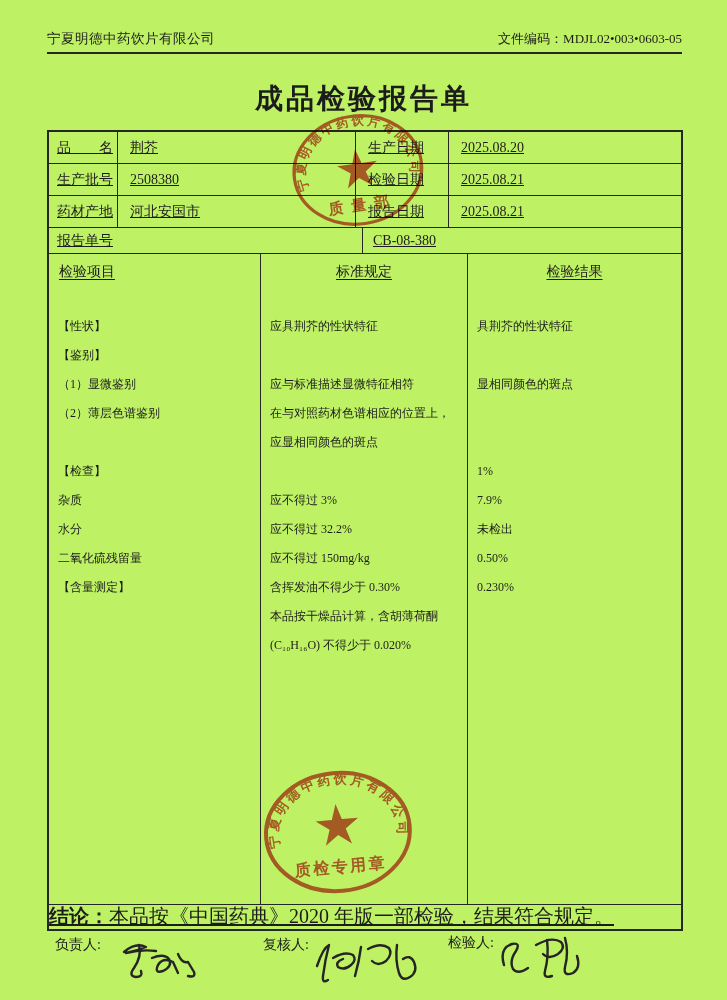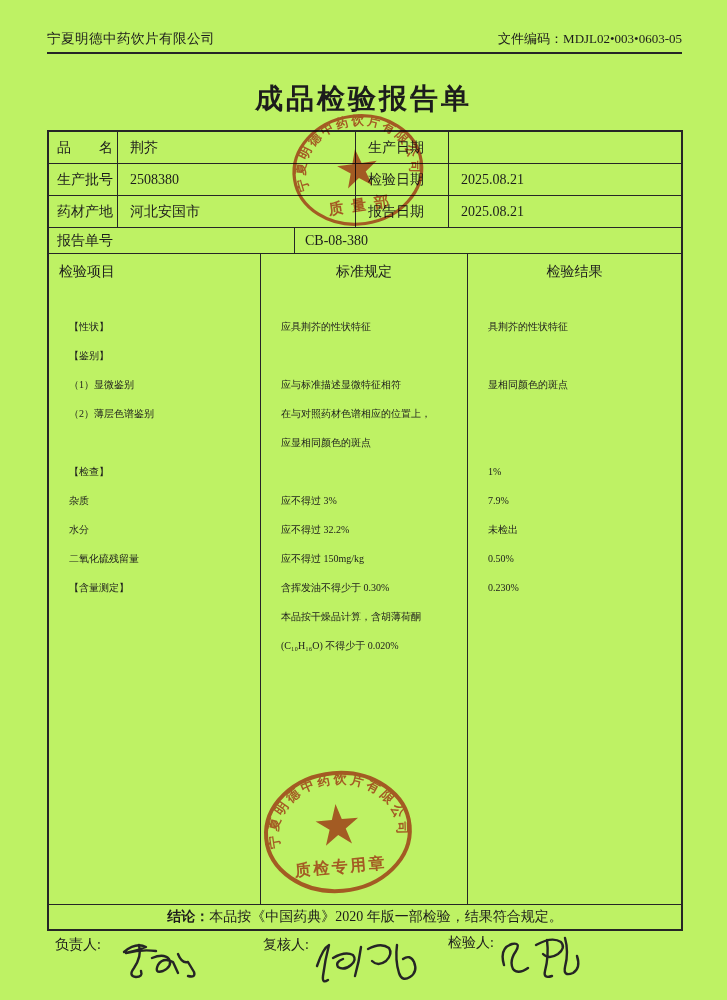--- a/index.html
+++ b/index.html
@@ -13,42 +13,42 @@
   .hdr-company { position:absolute; left:47px; top:30px; font-size:13.5px; letter-spacing:0.5px; }
   .hdr-code { position:absolute; right:45px; top:30px; font-size:13px; }
   .hdr-rule { position:absolute; left:47px; right:45px; top:52px; height:2px; background:#262626; }
   .doc-title { position:absolute; left:0; right:0; top:80px; text-align:center;
     font-size:28px; font-weight:bold; letter-spacing:3px; }
   
   .tbl { position:absolute; left:47px; top:130px; width:636px; border:2px solid #262626; background:transparent; }
   .row { display:flex; border-bottom:1px solid #262626; }
   .r-info { height:32px; }
   .r-info:nth-child(3) { }
-  .cell { display:flex; align-items:center; padding-left:8px; font-size:14px; white-space:nowrap; overflow:visible; }
+  .cell { display:flex; align-items:center; padding-left:8px; font-size:14px; white-space:nowrap; overflow:visible;text-decoration:underline; }
   .bR { border-right:1px solid #262626; }
   .w-l1 { width:69px; }
   .w-v1 { width:238px; padding-left:12px; }
   .w-l2 { width:93px; padding-left:12px; }
   .w-v2 { flex:1; padding-left:12px; }
   .r-no { height:26px; }
-  .w-nl { width:246px; }
+  .w-nl { width:314px; }
   .w-nv { flex:1; padding-left:10px;text-align:right; }
   
   .main { display:flex; height:651px; border-bottom:1px solid #262626; }
   .mcol { display:flex; flex-direction:column; }
   .mcol1 { width:211px; }
   .mcol2 { width:207px; border-left:1px solid #262626; }
   .mcol3 { flex:1; border-left:1px solid #262626; }
   .mhead { height:58px; padding-top:9px; font-size:14px; }
-  .mhead span { text-underline-offset:3px; }
+  .mhead span { text-decoration:underline; text-underline-offset:3px; }
   .mh-left { padding-left:10px; text-align:left; }
   .mh-center { text-align:center; }
-  .line { height:29px; line-height:29px; font-size:10px; padding-left:20px; white-space:nowrap; }
+  .line { height:29px; line-height:29px; font-size:12px; padding-left:9px; white-space:nowrap; }
   
-  .concl { height:24px; line-height:23px; text-align:center; font-size:14px; white-space:nowrap; }
+  .concl { height:24px; line-height:23px; font-size:20px; white-space:nowrap;text-decoration:underline; }
   .concl .lbl { font-weight:bold; }
   
   .sig-label { position:absolute; font-size:14px; }
   .sig { position:absolute; }
   .sig path { fill:none; stroke:#252525; stroke-width:2.4; stroke-linecap:round; stroke-linejoin:round; }
   
   .stamp { position:absolute; mix-blend-mode:multiply; opacity:0.85; pointer-events:none; }
   .stamp1 { left:287px; top:111px; transform:rotate(-8deg); }
   .stamp2 { left:261px; top:768px; transform:rotate(-5deg); }
 </style>
@@ -62,20 +62,21 @@
   <div class="hdr-rule"></div>
 
   <div class="doc-title">成品检验报告单</div>
 
   <div class="tbl">
 
     <div class="row r-info">
       <div class="cell bR w-l1">品　　名</div>
       <div class="cell bR w-v1">荆芥</div>
       <div class="cell bR w-l2">生产日期</div>
+      <div class="cell w-v2">2025.08.20</div>
     </div>
 
     <div class="row r-info">
       <div class="cell bR w-l1">生产批号</div>
       <div class="cell bR w-v1">2508380</div>
       <div class="cell bR w-l2">检验日期</div>
       <div class="cell w-v2">2025.08.21</div>
     </div>
 
     <div class="row r-info">

